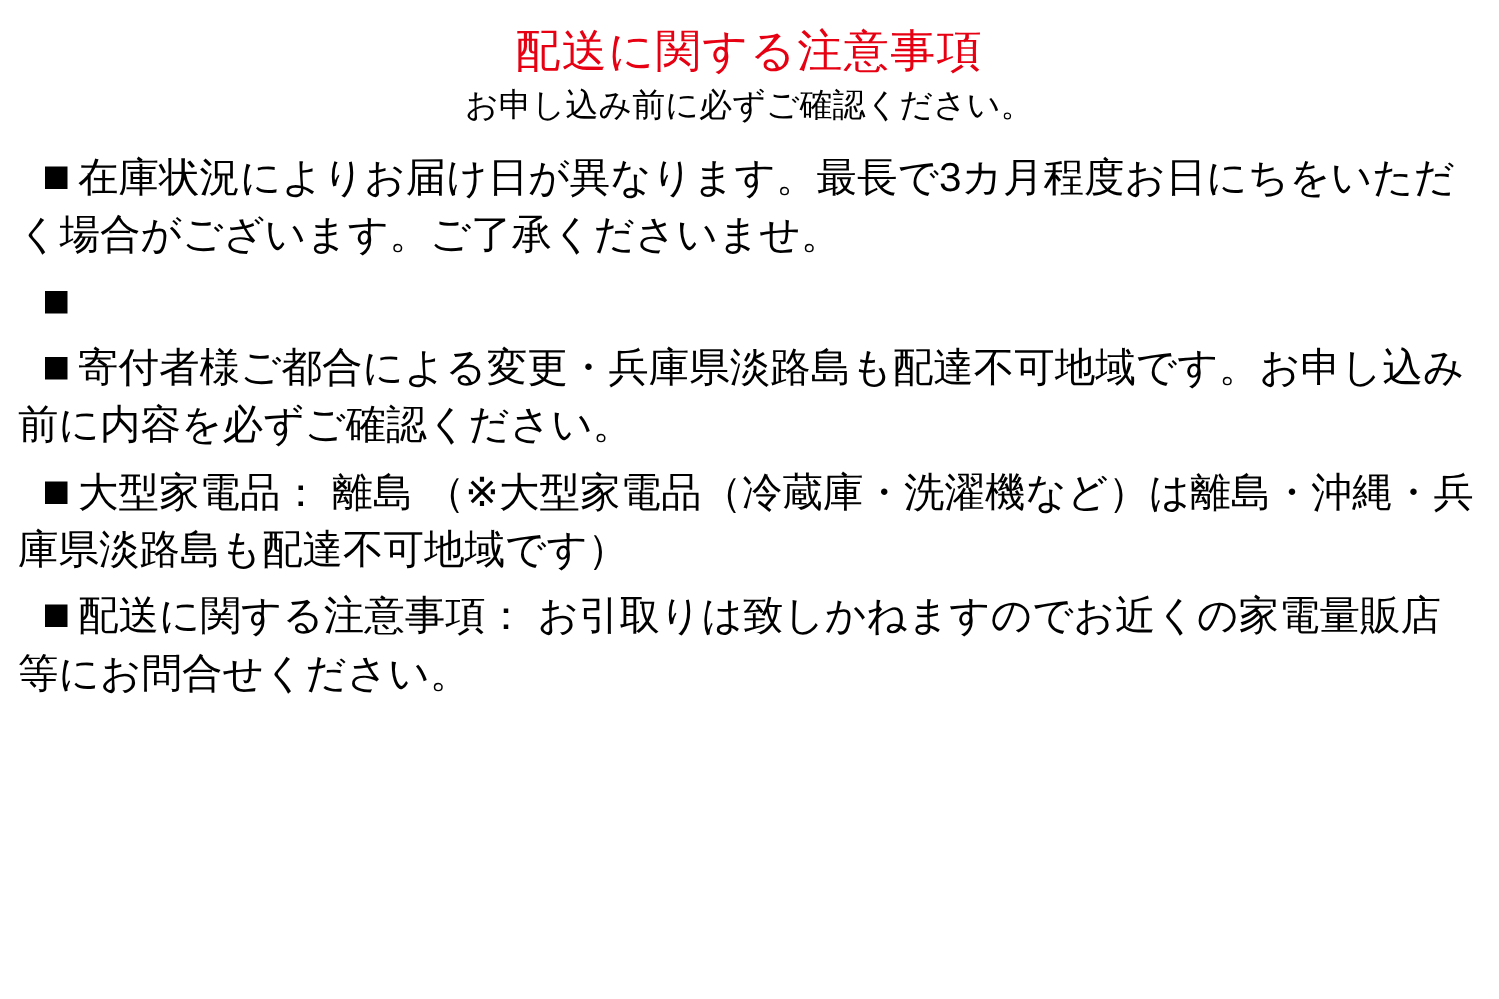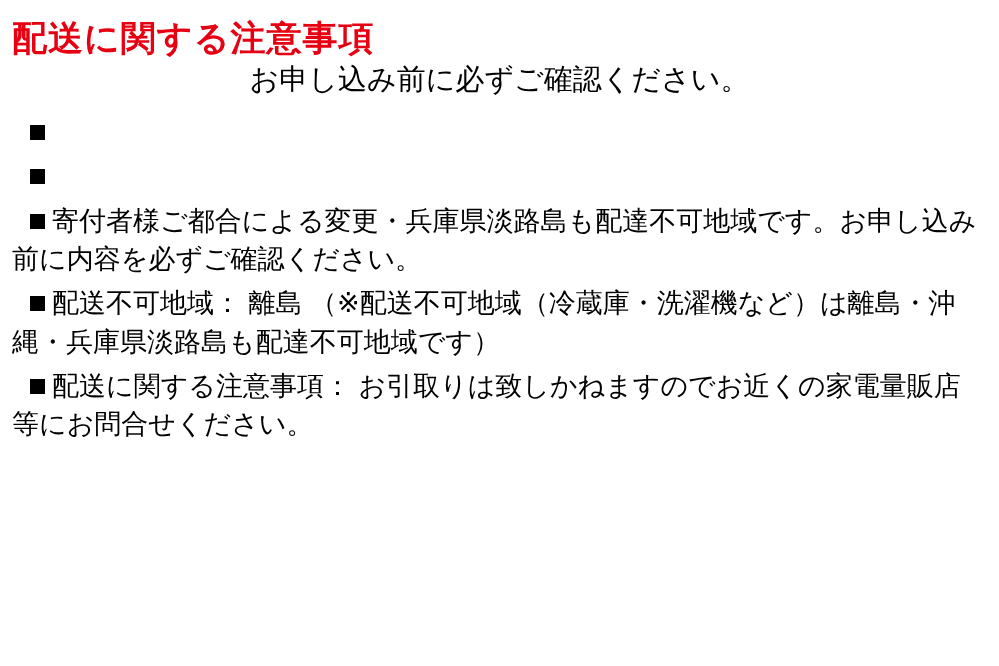--- a/index.html
+++ b/index.html
@@ -15,33 +15,33 @@
     overflow: hidden;
   }
   .page {
     position: relative;
     width: 999px;
     height: 666px;
     box-sizing: border-box;
     padding: 10px 12px 0 12px;
   }
   .title {
-    text-align: left;
+    text-align: center;
     color: #e60012;
-    font-size: 35px;
-    font-weight: bold;
+    font-size: 30px;
+    font-weight: normal;
     letter-spacing: 1px;
     line-height: 1.15;
     margin: 8px 0 2px 0;
     white-space: nowrap;
   }
   .subtitle {
     text-align: center;
     color: #000000;
-    font-size: 29px;
+    font-size: 22px;
     font-weight: normal;
     line-height: 1.2;
     margin: 4px 0 16px 0;
     white-space: nowrap;
   }
   .notes {
     margin: 0;
     padding: 0;
     list-style: none;
   }
@@ -64,29 +64,29 @@
 </head>
 <body>
 
 <div class="page">
 
   <div class="title">配送に関する注意事項</div>
   <div class="subtitle">お申し込み前に必ずご確認ください。</div>
 
   <ul class="notes">
     <li class="note">
-      <span class="bullet"></span>
+      <span class="bullet"></span><span>在庫状況によりお届け日が異なります。最長で3カ月程度お日にちをいただく場合がございます。ご了承くださいませ。</span>
     </li>
     <li class="note">
       <span class="bullet"></span>
     </li>
     <li class="note">
       <span class="bullet"></span><span>寄付者様ご都合による変更・兵庫県淡路島も配達不可地域です。お申し込み前に内容を必ずご確認ください。</span>
     </li>
     <li class="note">
-      <span class="bullet"></span><span>配送不可地域： 離島 （※配送不可地域（冷蔵庫・洗濯機など）は離島・沖縄・兵庫県淡路島も配達不可地域です）</span>
+      <span class="bullet"></span><span>大型家電品： 離島 （※大型家電品（冷蔵庫・洗濯機など）は離島・沖縄・兵庫県淡路島も配達不可地域です）</span>
     </li>
     <li class="note">
       <span class="bullet"></span><span>配送に関する注意事項： お引取りは致しかねますのでお近くの家電量販店等にお問合せください。</span>
     </li>
   </ul>
 
 </div>
 
 </body></html>

